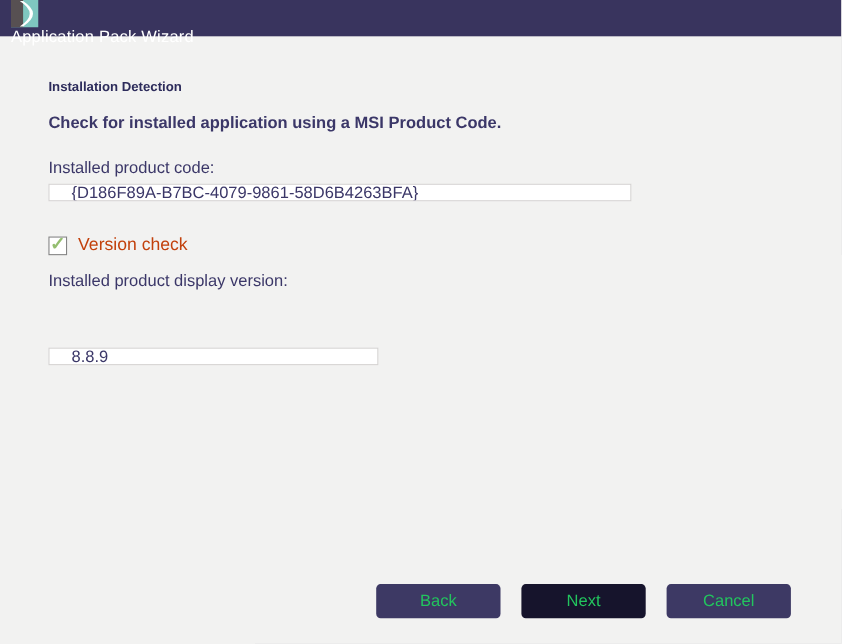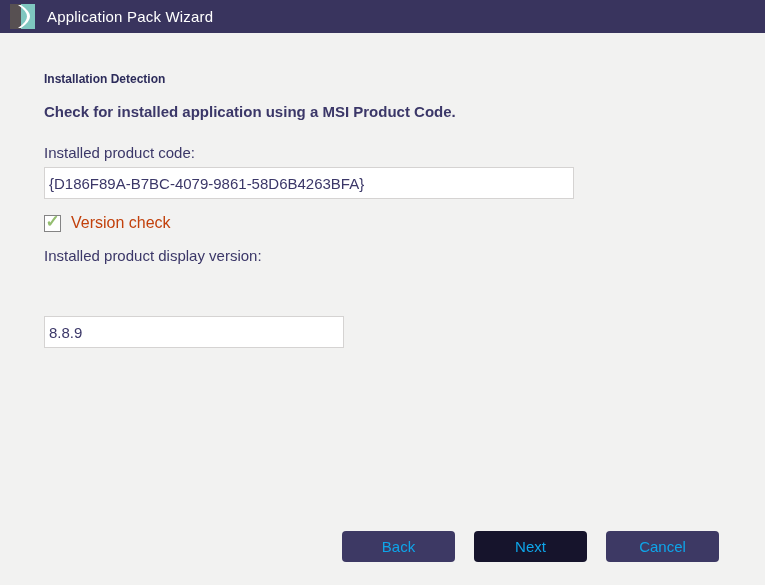--- a/index.html
+++ b/index.html
@@ -14,22 +14,23 @@
     overflow: hidden;
   }
 
   
   .titlebar {
     position: absolute;
     top: 0; left: 0; right: 0;
     height: 33px;
     background: #39345e;
     display: flex;
-    align-items: center;
+    align-items: flex-start;
     padding: 0 10px;
+    flex-direction: column;
   }
   .app-icon {
     width: 25px;
     height: 25px;
     margin-right: 12px;
     flex: 0 0 auto;
   }
   .titlebar-text {
     color: #ffffff;
     font-size: 15px;
@@ -56,27 +57,27 @@
     left: 44px;
     font-size: 15px;
     color: #3b3768;
   }
   .label-product-code { top: 144px; }
   .label-display-version { top: 247px; }
 
   .text-input {
     position: absolute;
     left: 44px;
-    height: 32px;
+    height: 16px;
     border: 1px solid #d5d3d2;
     background: #ffffff;
     color: #3b3768;
     font-family: "Liberation Sans", sans-serif;
     font-size: 15px;
-    padding: 0 4px;
+    padding: 0 20px;
     outline: none;
   }
   .input-product-code { top: 167px; width: 530px; }
   .input-display-version { top: 270px; width: 300px; margin-top: 46px; }
 
   
   .checkbox-row {
     position: absolute;
     left: 44px; top: 214px;
     display: flex;
@@ -114,21 +115,21 @@
     bottom: 23px;
     display: flex;
     gap: 19px;
   }
   .btn {
     width: 113px;
     height: 31px;
     border: none;
     border-radius: 4px;
     background: #3d3964;
-    color: #0ea5e9;
+    color: #22c55e;
     font-family: "Liberation Sans", sans-serif;
     font-size: 15px;
     cursor: pointer;
   }
   .btn-default { background: #16142c; }
 </style>
 </head>
 <body>
 
 <div class="window">

